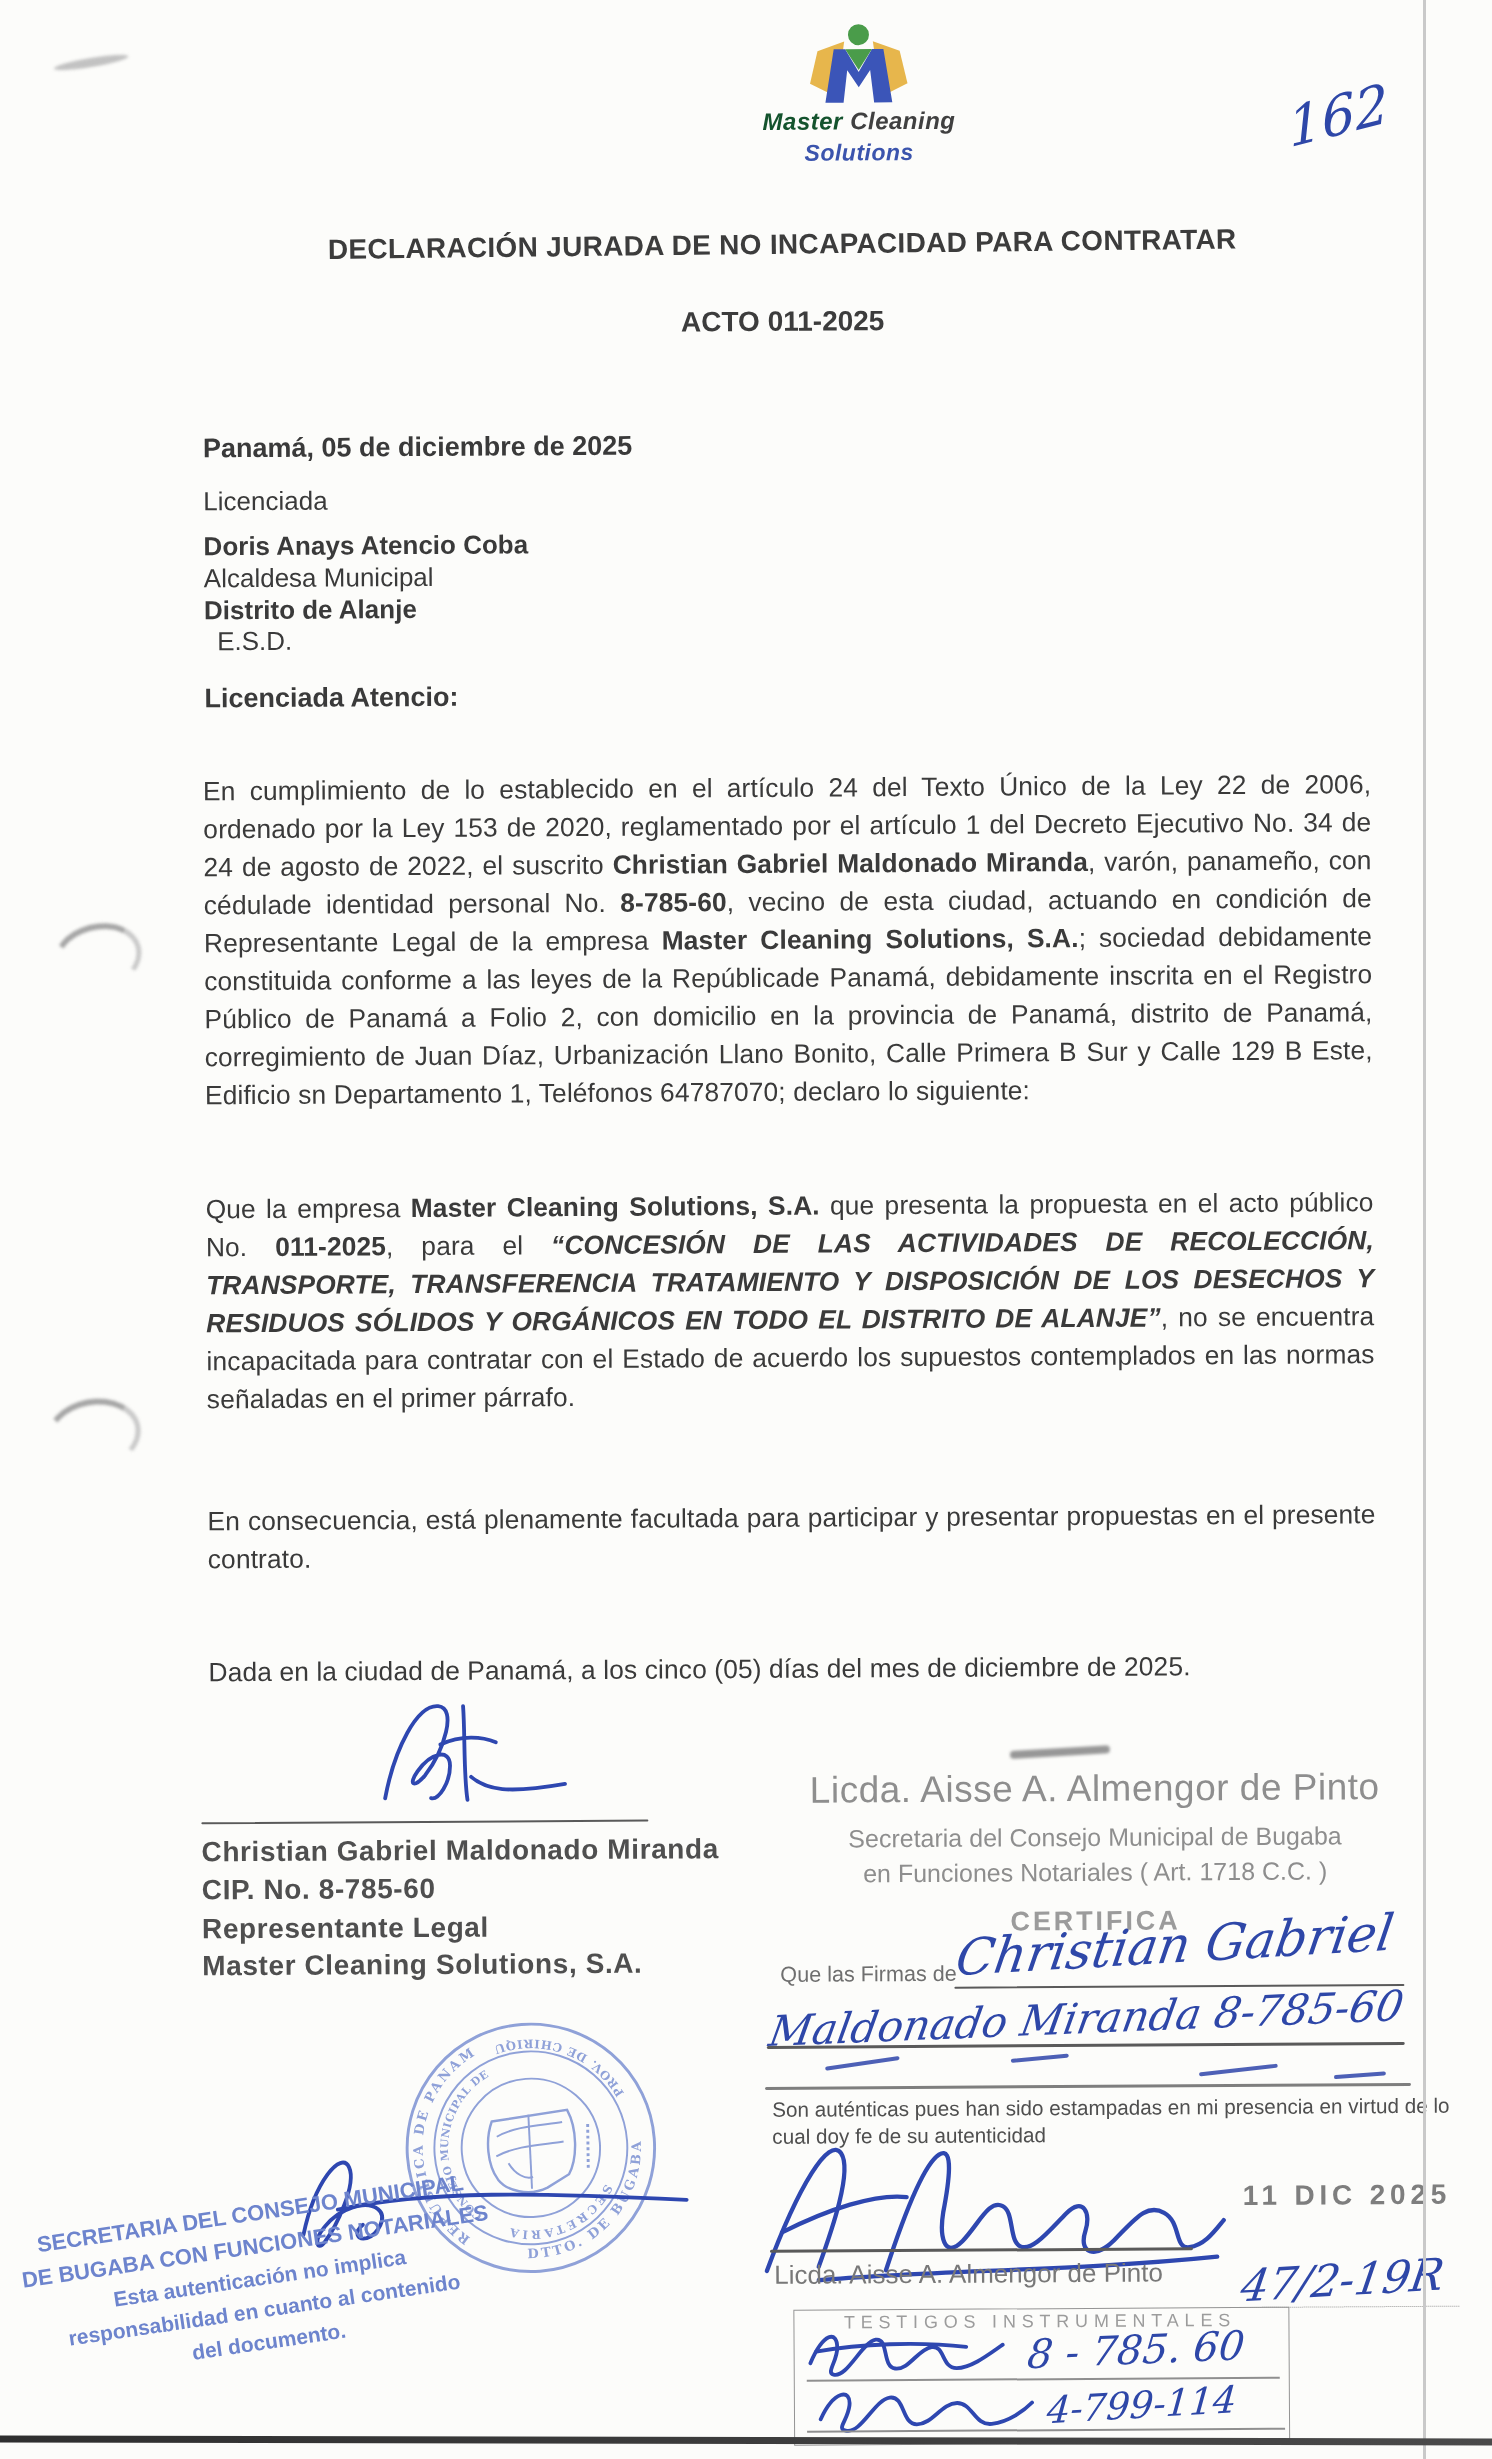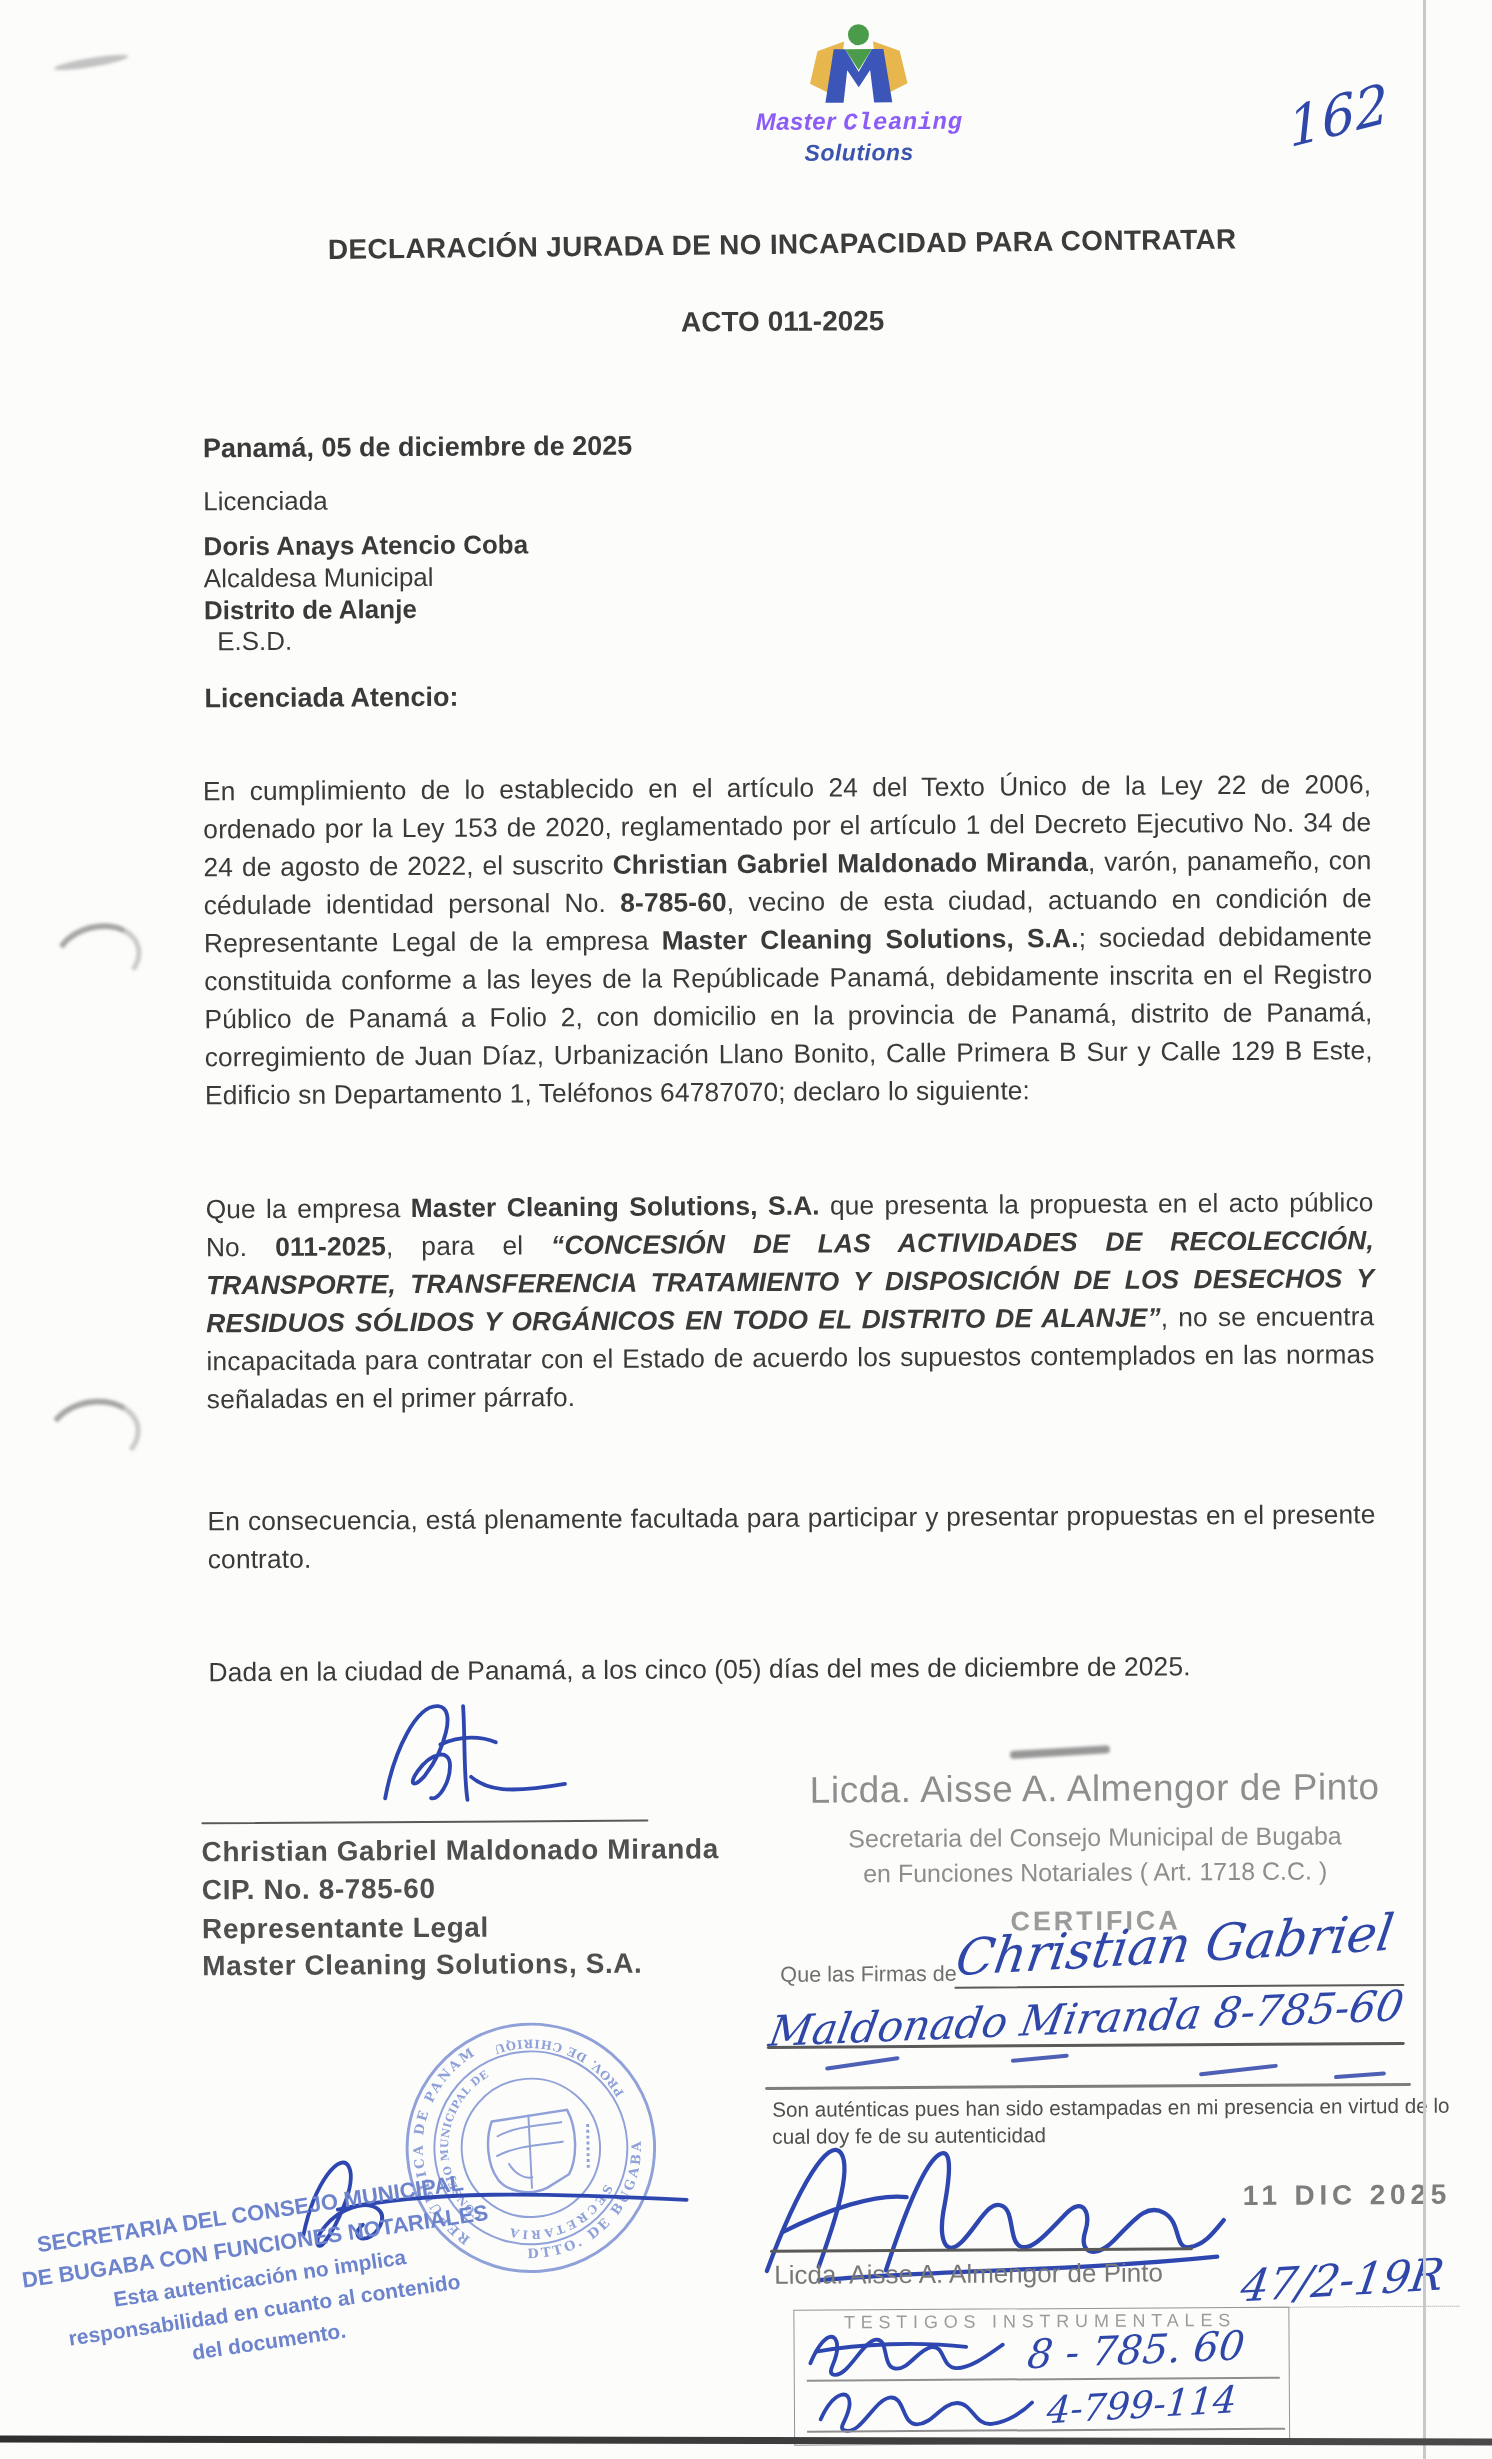--- a/index.html
+++ b/index.html
@@ -30,21 +30,21 @@
     <div class="abs smudge" style="left:44px;top:1395px;width:85px;height:60px;border:5.8px solid transparent;border-top:6.7px solid #a5a5a5;border-right:5.8px solid #c9c9c9;border-radius:50%;transform:rotate(-10deg);"></div>
 
     <svg class="abs" style="left:812px;top:23px;" width="106" height="86" viewBox="0 0 110 90">
       <polygon points="12,30 40,20 32,78 4,64" fill="#e7b64c"></polygon>
       <polygon points="98,30 70,20 78,78 106,64" fill="#e7b64c"></polygon>
       <polygon points="20,84 29,28 41,28 55,52 69,28 81,28 90,84 71,84 67,50 55,68 43,50 39,84" fill="#3b55b8"></polygon>
       <polygon points="41,28 69,28 55,50" fill="#4a9c4a"></polygon>
       <circle cx="55" cy="13" r="11" fill="#4a9c4a"></circle>
     </svg>
     <div class="abs" style="left:740px;top:108px;width:250px;text-align:center;font-size:24px;font-weight:bold;font-style:italic;letter-spacing:0.5px;">
-      <span style="color:#8b5cf6;">Master </span><span style="color:#8b5cf6;font-family:Liberation Mono, monospace;">Cleaning</span>
+      <span style="color:#14532d;">Master </span><span style="color:#404040;">Cleaning</span>
     </div>
     <div class="abs" style="left:740px;top:140px;width:250px;text-align:center;font-size:23px;font-weight:bold;font-style:italic;color:#3b54ad;letter-spacing:0.5px;">Solutions</div>
 
     <div class="abs hand" style="left:1293px;top:88px;font-size:54px;transform:rotate(-14deg) skewX(-10deg);">162</div>
 
     <div class="abs" style="left:163px;top:229px;width:1249px;text-align:center;font-size:28px;font-weight:bold;letter-spacing:0.3px;transform:rotate(-0.3deg);color:#3c3c3c;">DECLARACIÓN JURADA DE NO INCAPACIDAD PARA CONTRATAR</div>
     <div class="abs" style="left:163px;top:306px;width:1249px;text-align:center;font-size:28px;font-weight:bold;color:#3c3c3c;">ACTO 011-2025</div>
 
     <div class="abs" style="left:207px;top:430px;font-size:27px;font-weight:bold;">Panamá, 05 de diciembre de 2025</div>
     <div class="abs" style="left:207px;top:483px;font-size:26px;">Licenciada</div>

